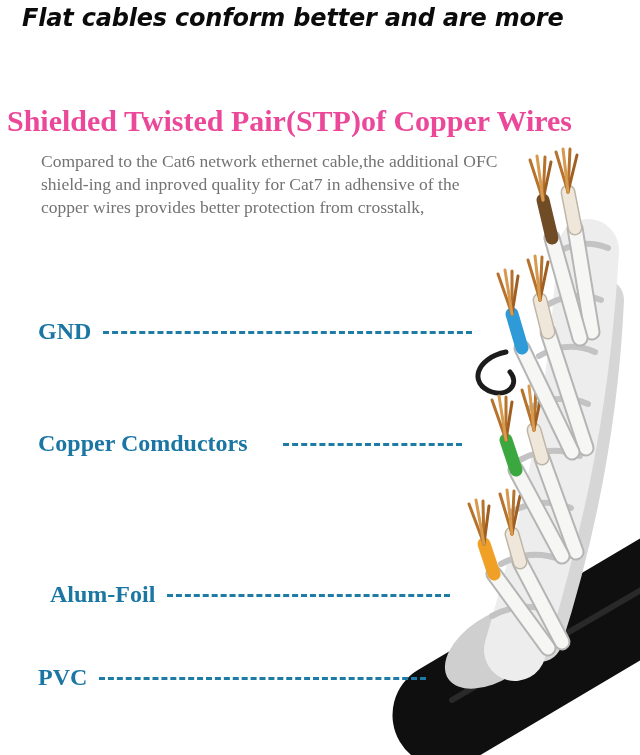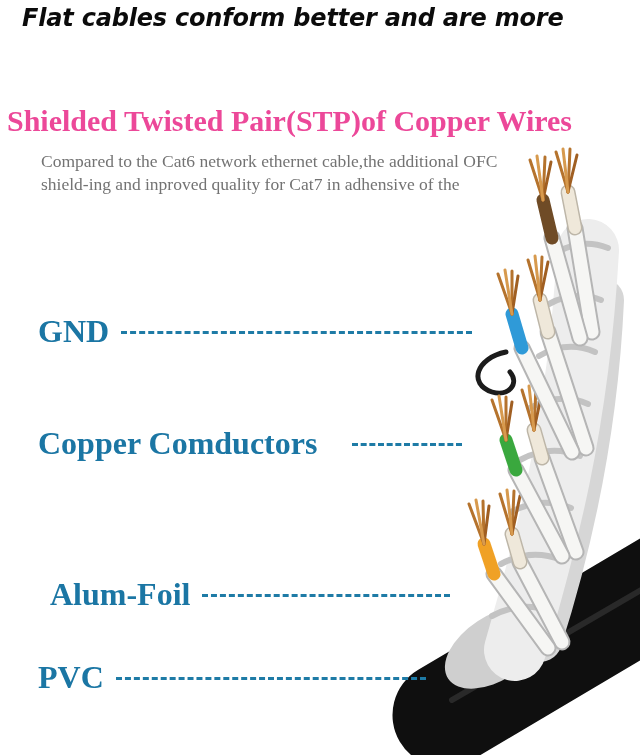--- a/index.html
+++ b/index.html
@@ -26,21 +26,21 @@
   .desc {
     position:absolute; left:8px; top:150px;
     font-size:17.5px; line-height:1.3; color:#737373;
     white-space:nowrap;
     margin-left:33px;
   }
   .callout-row {
     position:absolute; display:flex; align-items:center; height:32px;
   }
   .callout-label {
-    font-weight:bold; font-size:32px; color:#1b76a4;
+    font-weight:bold; font-size:24px; color:#1b76a4;
     white-space:nowrap; padding-right:12px;
   }
   .leader {
     flex:1; height:0; border-top:3px dashed #1e7ba6; margin-top:2px;
   }
   .row-gnd    { top:315px; left:38px; width:434px; }
   .row-copper { top:427px; left:38px; width:424px;gap:23px; }
   .row-foil   { top:578px; left:38px; width:400px;margin-left:12px; }
   .row-pvc    { top:661px; left:38px; width:388px; }
 </style>
@@ -166,20 +166,21 @@
 
   <div class="tagline">
     <div>Flat cables conform better and are more</div>
   </div>
 
   <h1 class="title">Shielded Twisted Pair(STP)of Copper Wires</h1>
 
   <div class="desc">
     <div>Compared to the Cat6 network ethernet cable,the additional OFC</div>
     <div>shield-ing and inproved quality for Cat7 in adhensive of the</div>
+    <div>copper wires provides better protection from crosstalk,</div>
   </div>
 
   <div class="callout-row row-gnd">
     <span class="callout-label">GND</span>
     <span class="leader"></span>
   </div>
 
   <div class="callout-row row-copper">
     <span class="callout-label">Copper Comductors</span>
     <span class="leader"></span>

